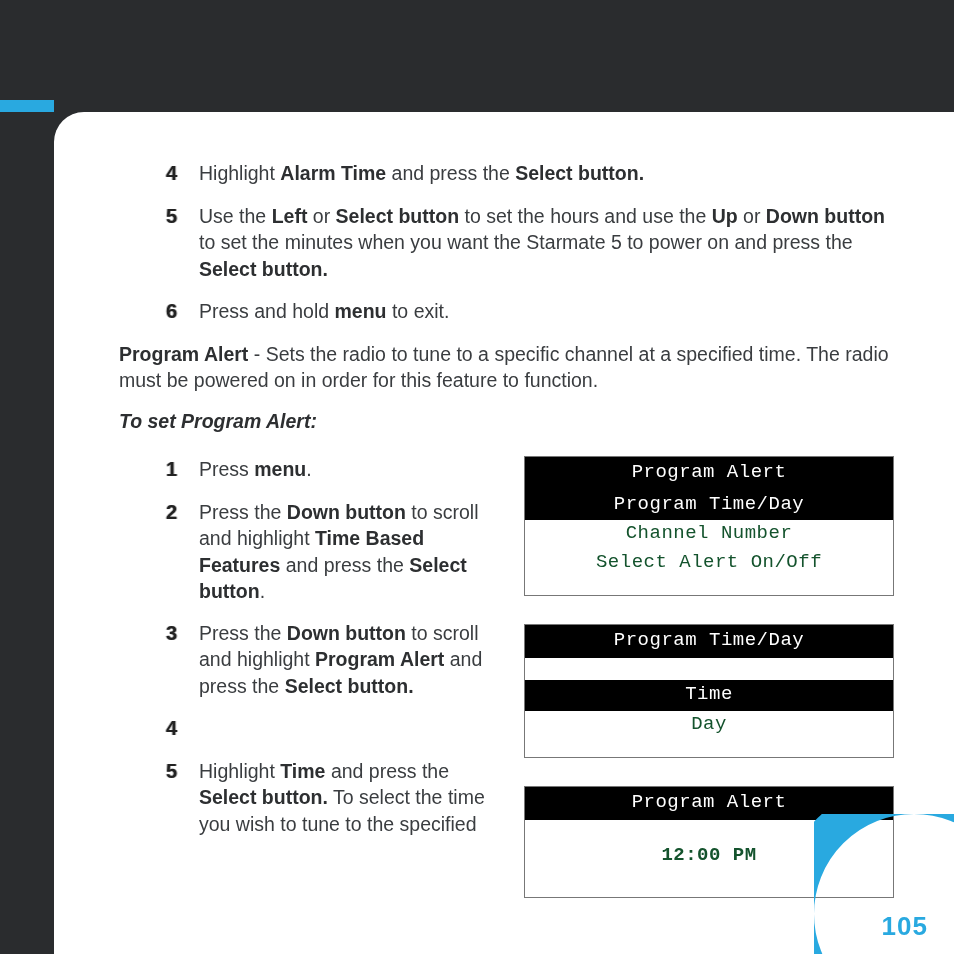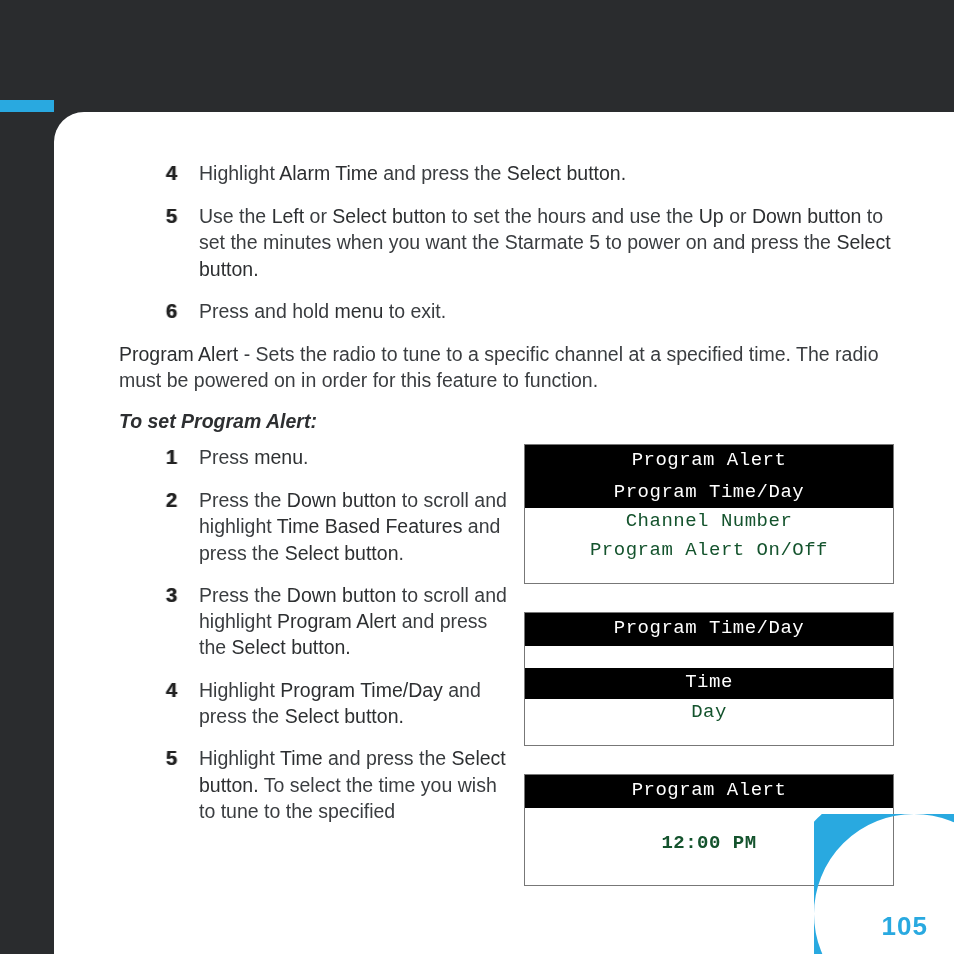--- a/index.html
+++ b/index.html
@@ -39,39 +39,39 @@
     width: 200px; height: 200px;
     border: 36px solid #29a9e0;
     border-radius: 50%;
   }
   .content {
     padding: 48px 60px 0 65px;
     color: #3a3d40;
     font-size: 19.5px;
     line-height: 1.35;
   }
-  b { font-weight: 400; color: #2d2f31; }
+  b { font-weight: 700; color: #2d2f31; }
   .step-list { list-style: none; }
   .step {
     display: flex;
     gap: 22px;
     margin-bottom: 16px;
   }
   .step-num {
     flex: 0 0 18px;
     text-align: right;
     font-weight: 800;
     font-family: Arial Black, Arial, sans-serif;
     color: #222;
     font-size: 20px;
     text-shadow: 1px 0 0 #aaa, -1px 0 0 #bbb;
   }
   .step-body { flex: 1; }
   .para { margin-top: 10px; }
-  .subtitle { font-style: italic; font-weight: 700; margin: 14px 0 10px; color:#2d2f31;}
+  .subtitle { font-style: italic; font-weight: 700; margin: 14px 0 22px; color:#2d2f31;}
   .two-col {
     display: flex;
     gap: 16px;
   }
   .two-col .text-col { flex: 1; }
   .two-col .screen-col { flex: 0 0 370px; }
   .lcd {
     border: 1px solid #777;
     background: #fff;
     margin-bottom: 28px;
@@ -146,36 +146,35 @@
           <li class="step">
             <div class="step-num">2</div>
             <div class="step-body">Press the <b>Down button</b> to scroll and highlight <b>Time Based Features</b> and press the <b>Select button</b>.</div>
           </li>
           <li class="step">
             <div class="step-num">3</div>
             <div class="step-body">Press the <b>Down button</b> to scroll and highlight <b>Program Alert</b> and press the <b>Select button.</b></div>
           </li>
           <li class="step">
             <div class="step-num">4</div>
-            <div class="step-body">Highlight <b>Program Time/Day</b> and press the <b>Select button.</b></div>
           </li>
           <li class="step">
             <div class="step-num">5</div>
             <div class="step-body">Highlight <b>Time</b> and press the <b>Select button.</b> To select the time you wish to tune to the specified</div>
           </li>
         </ol>
       </div>
 
       <div class="screen-col">
 
         <div class="lcd">
           <div class="lcd-title">Program Alert</div>
           <div class="lcd-row-hi">Program Time/Day</div>
           <div class="lcd-row">Channel Number</div>
-          <div class="lcd-row">Program Alert On/Off</div>
+          <div class="lcd-row">Select Alert On/Off</div>
           <div class="lcd-pad-bottom"></div>
         </div>
 
         <div class="lcd">
           <div class="lcd-title">Program Time/Day</div>
           <div class="lcd-blank"></div>
           <div class="lcd-row-hi">Time</div>
           <div class="lcd-row">Day</div>
           <div class="lcd-pad-bottom"></div>
         </div>

